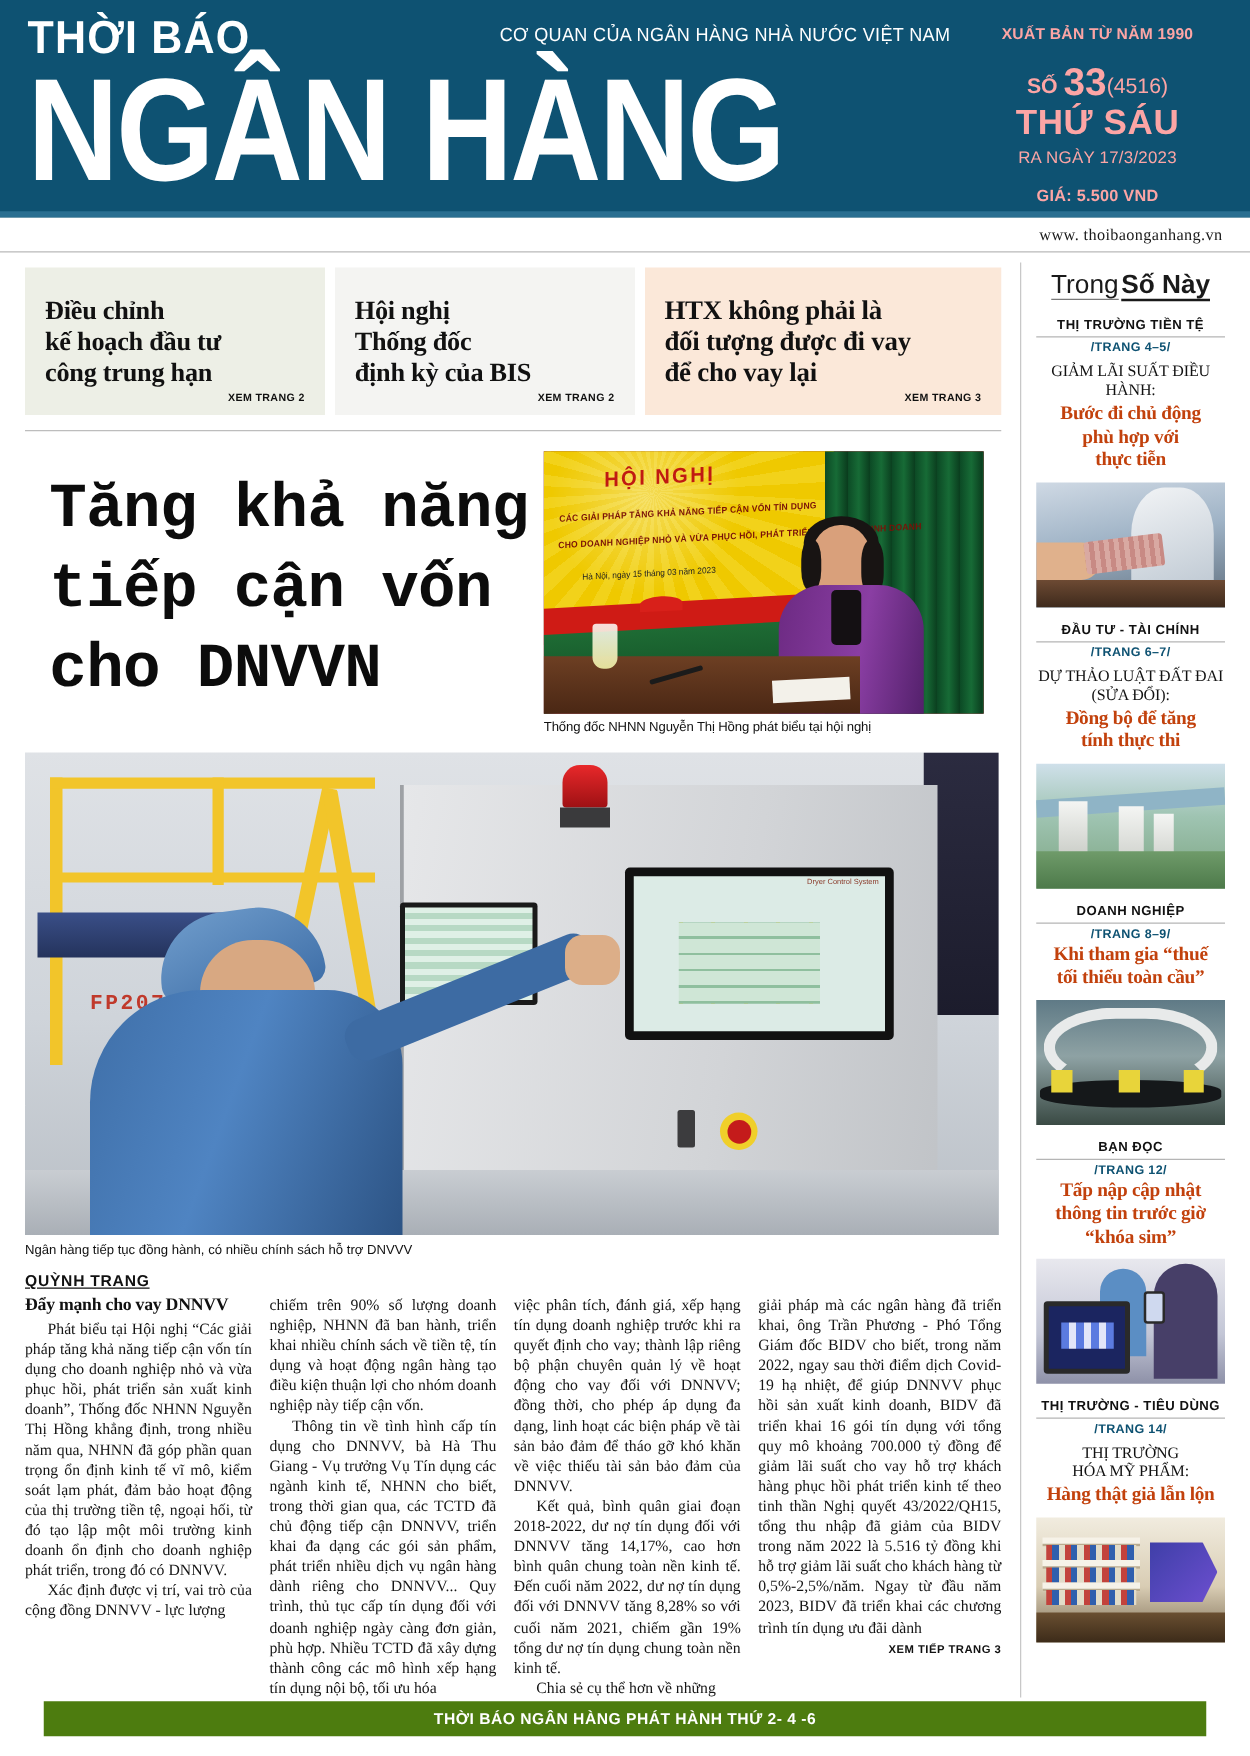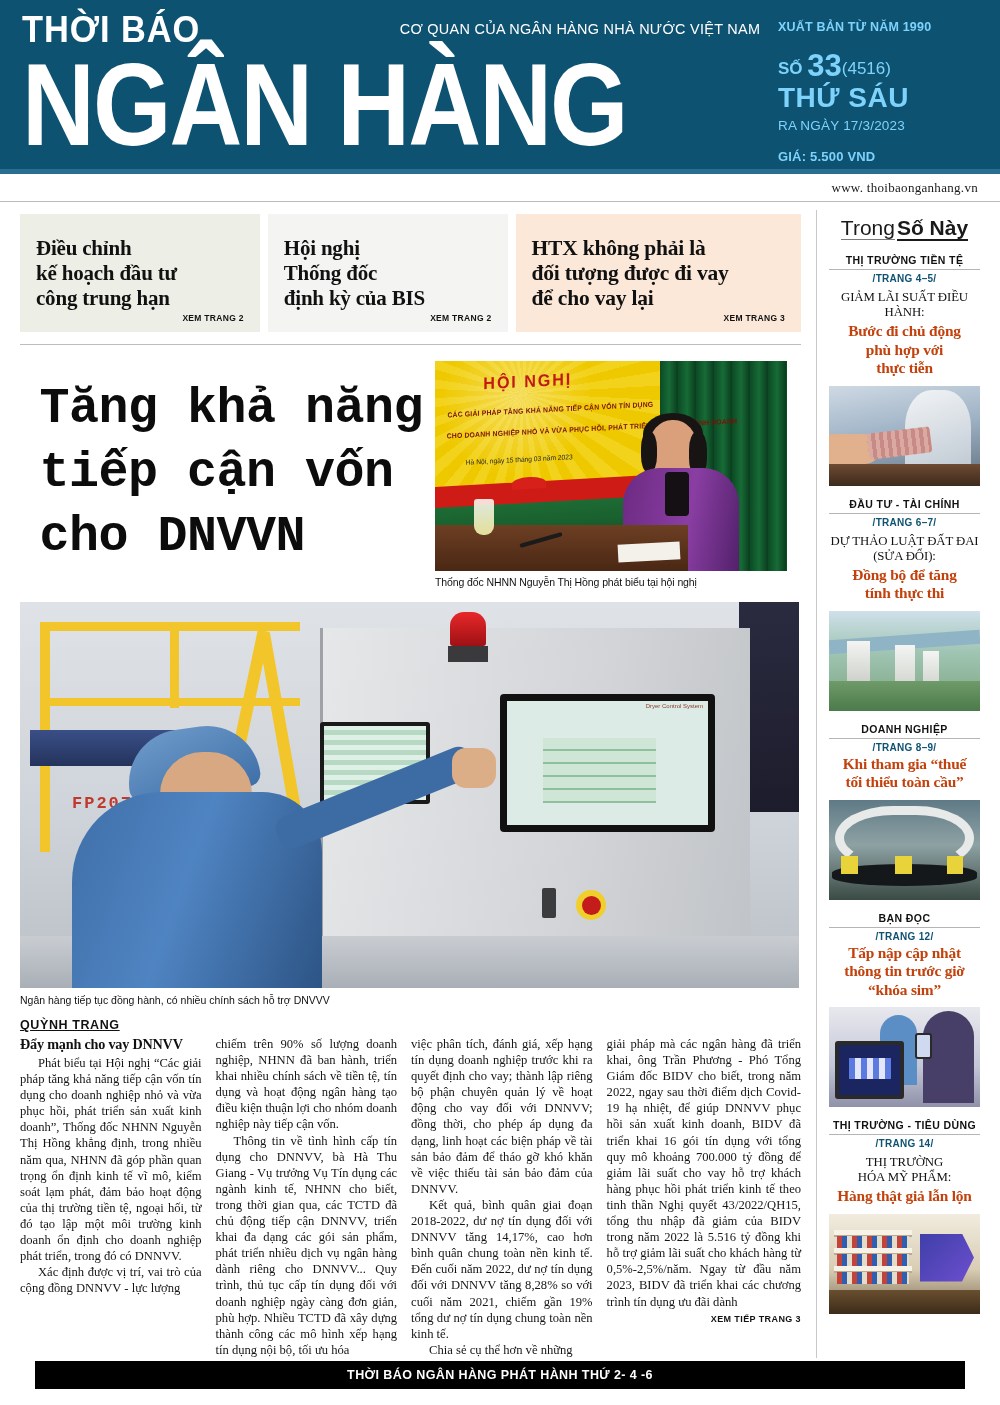--- a/index.html
+++ b/index.html
@@ -52,23 +52,23 @@
   .mh-organ {
     color: #fff;
     font-family: "Liberation Sans", sans-serif;
     font-size: 15.2px;
     letter-spacing: 0.3px;
     white-space: nowrap;
     transform: scaleX(0.95);
   }
   .mh-right {
     width: 200px;
-    text-align: left;
+    text-align: center;
     padding-top: 10px;
-    color: #7dd3fc;
+    color: #fca5a5;
     font-family: "Liberation Sans", sans-serif;
   }
   .mh-since { font-size: 12.5px; font-weight: bold; letter-spacing: 0.2px; }
   .mh-issue { margin-top: 14px; font-size: 17px; font-weight: bold; }
   .mh-issue .num { font-size: 31px; font-weight: bold; vertical-align: -2px; }
   .mh-issue .paren { font-size: 17px; font-weight: normal; }
   .mh-day { font-size: 28px; font-weight: bold; letter-spacing: 0.5px; margin-top: -2px; }
   .mh-date { font-size: 13.5px; margin-top: 4px; letter-spacing: 0.2px; }
   .mh-price { font-size: 13px; font-weight: bold; margin-top: 16px; letter-spacing: 0.2px; }
 
@@ -523,21 +523,21 @@
     clip-path: polygon(0 0, 78% 0, 100% 50%, 78% 100%, 0 100%);
   }
   .p5 .counter {
     position:absolute; left: 0; bottom: 0; width: 100%; height: 24%;
     background: linear-gradient(180deg,#6a4f31,#3c2b19);
   }
 
   
   .footer {
     position: absolute; left: 35px; right: 35px; bottom: 16px;
-    height: 28px; background: #000000;
+    height: 28px; background: #4d7c0f;
     display: flex; align-items: center; justify-content: center;
     color: #fff;
     font-family: "Liberation Sans", sans-serif;
     font-weight: bold; font-size: 12.5px; letter-spacing: .4px;
   }
 </style>
 </head>
 <body>
 
 <div class="page">

